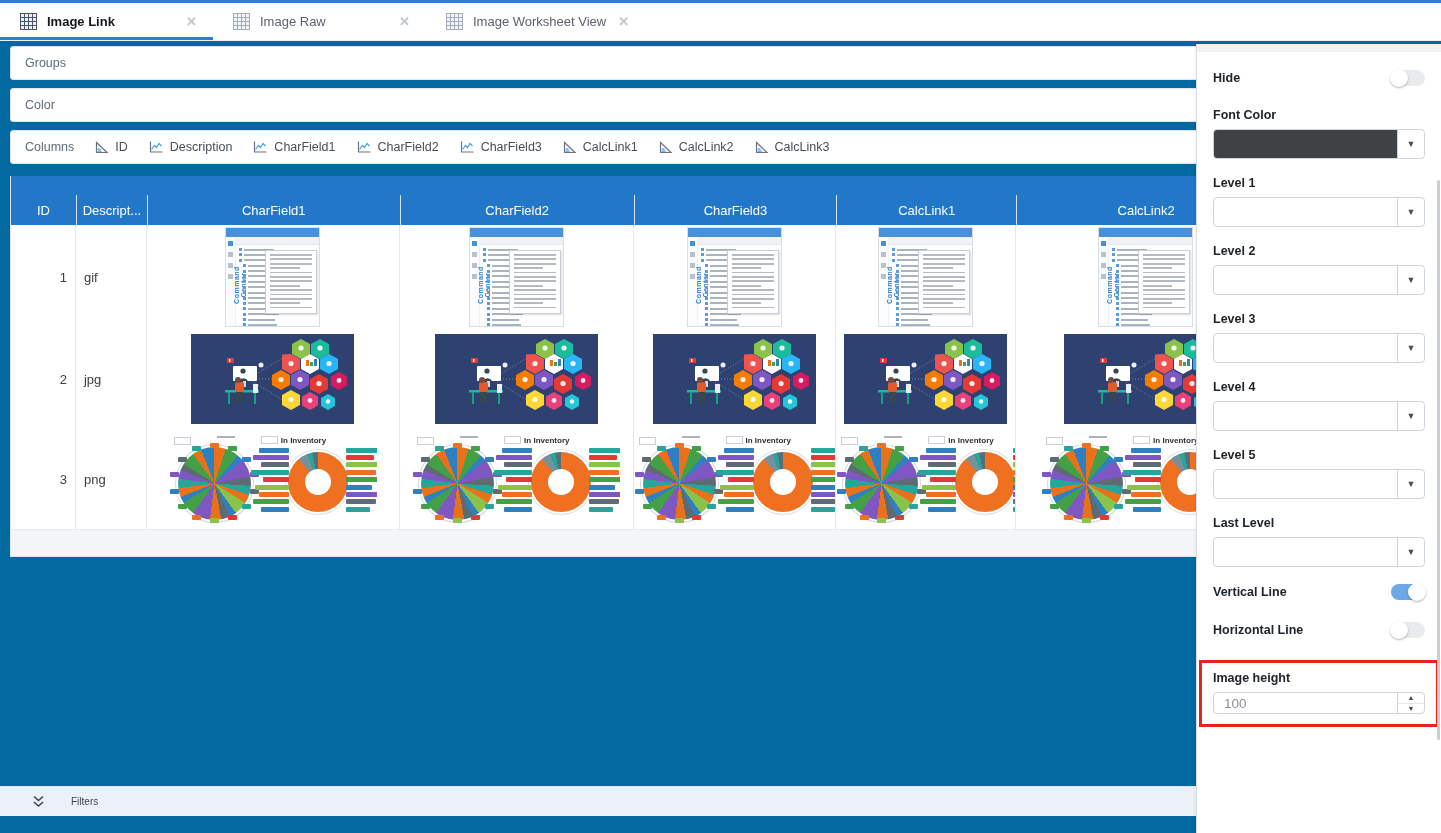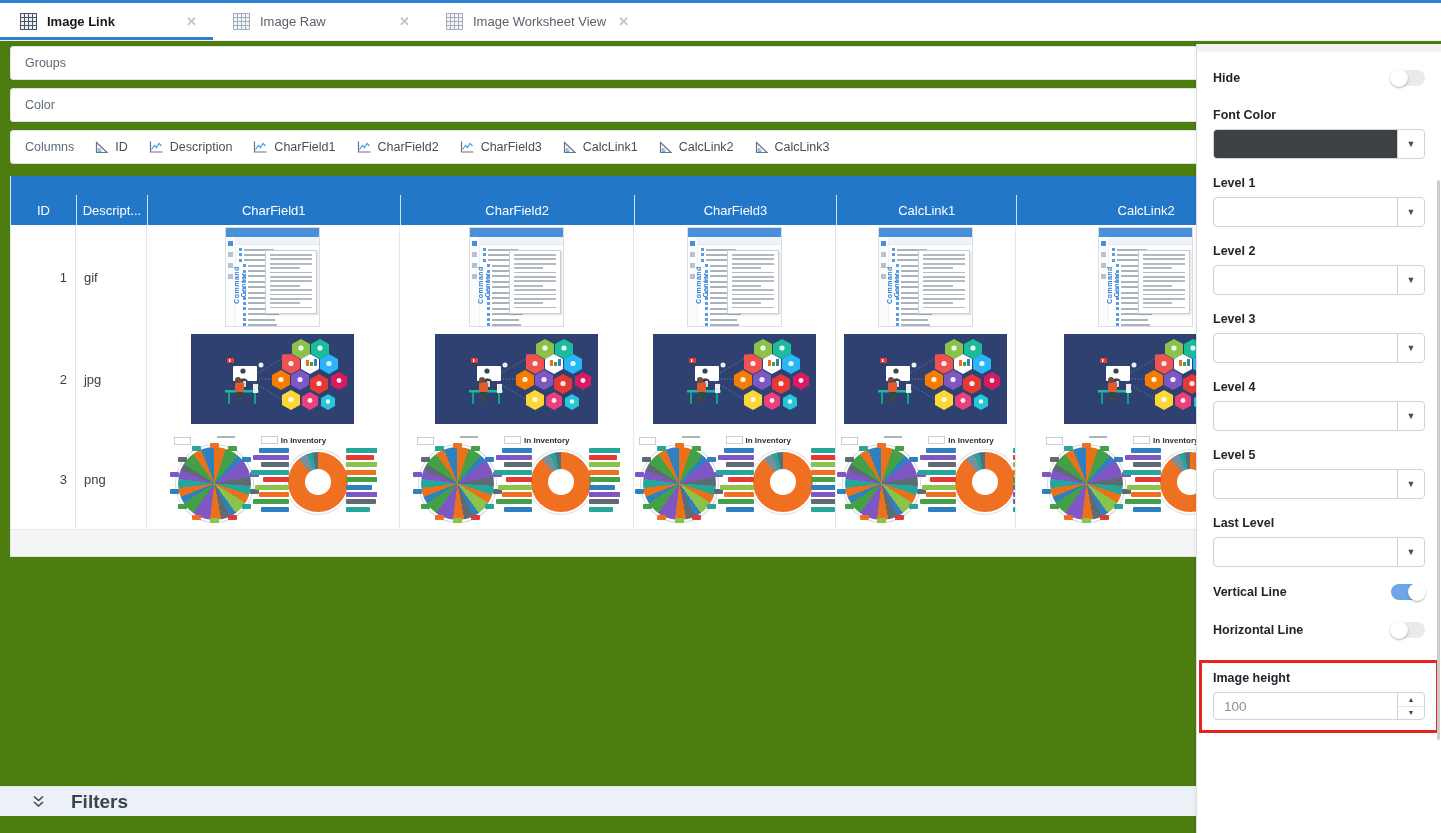--- a/index.html
+++ b/index.html
@@ -1,18 +1,18 @@
 <!DOCTYPE html>
 <html><head>
 <meta charset="utf-8">
 <style>
   * { box-sizing: border-box; margin: 0; padding: 0; }
   html,body { width:1441px; height:833px; overflow:hidden; }
   body { font-family:"Liberation Sans", sans-serif; background:#fff; position:relative; }
-  .stage { position:relative; width:1441px; height:833px; background:#4d7c0f; overflow:hidden; }
+  .stage { position:relative; width:1441px; height:833px; background:#0369a1; overflow:hidden; }
 
   
   .tabbar { position:absolute; top:0; left:0; right:0; height:40px; border-top:3px solid #2e80d2; background:#fff; display:flex; box-shadow:0 1px 0 #eceff3; }
   .tab { display:flex; align-items:center; gap:10px; padding:0 14px 0 20px; width:213px; position:relative; cursor:pointer; }
   .tab .tab-label { font-size:13px; color:#5a626c; white-space:nowrap; flex:1; }
   .tab.active .tab-label { font-weight:bold; color:#14181d; }
   .tab.active::after { content:""; position:absolute; left:0; right:0; bottom:0; height:3px; background:#2e80d2; }
   .tab .close-x { color:#c0c6cd; font-size:13px; font-weight:bold; padding:0 2px; }
   .grid-icon { width:17px; height:17px; flex:0 0 17px; border:1px solid #4b5460; background:
       linear-gradient(#4b5460 0 0) 0 3px/100% 1px no-repeat,
@@ -73,21 +73,21 @@
   .tp-donut { position:absolute; left:119px; top:21px; width:60px; height:60px; border-radius:50%;
      box-shadow:0 0 0 2px #fff, 0 0 0 3px #dde1e5;
      background:conic-gradient(from -40deg, #78909c 0 5%, #26a69a 5% 8%, #546e7a 8% 11%, #f07022 11% 100%); }
   .tp-hole { position:absolute; left:17px; top:17px; width:26px; height:26px; border-radius:50%; background:#fff; }
   .tp-title { position:absolute; left:112px; top:5px; font-size:8px; font-weight:bold; color:#2b2f33; }
   .tp-chip { position:absolute; height:5px; border-radius:1px; }
   .tp-minitext { position:absolute; left:48px; top:5px; width:18px; height:2px; background:#aab2bb; }
 
   
   .filters-bar { position:absolute; left:0; right:0; top:786px; height:30px; background:#ecf1f8; border-top:1px solid #dee6ef; display:flex; align-items:center; gap:26px; padding-left:32px; cursor:pointer; }
-  .filters-label { font-size:19px; font-weight:bold; color:#3a4552; }
+  .filters-label { font-size:10px; font-weight:normal; color:#3a4552; }
   .dbl-chev svg { display:block; }
 
   
   .panel { position:absolute; top:44px; right:0; width:245px; bottom:0; background:#fff; border-left:1px solid #d8dde3; box-shadow:-1px 0 3px rgba(0,0,0,.06); z-index:10; }
   .panel-header { height:33px; background:#1b84da; display:flex; align-items:center; justify-content:space-between; padding:0 12px 0 16px; }
   .panel-title { color:#fff; font-weight:bold; font-size:13.5px; letter-spacing:.3px; }
   .panel-arrow { width:22px; height:22px; border:2px solid rgba(230,240,250,.85); border-radius:50%; color:#eaf3fb; display:flex; align-items:center; justify-content:center; font-size:13px; cursor:pointer; }
   .panel-strip { height:8px; background:#f0f2f4; }
   .panel-body { padding:18px 16px 0; }
   .toggle-row { display:flex; align-items:center; justify-content:space-between; margin-bottom:22px; }
@@ -96,21 +96,21 @@
   .toggle .knob { position:absolute; top:-1px; left:-1px; width:18px; height:18px; border-radius:50%; background:#fff; box-shadow:0 1px 2px rgba(0,0,0,.3); }
   .toggle.on { background:#6ea7e6; }
   .toggle.on .knob { left:auto; right:-1px; }
   .field-group { margin-bottom:17px; }
   .field-group .p-label { display:block; margin-bottom:7px; }
   .combo { height:30px; border:1px solid #cfd4da; border-radius:4px; display:flex; background:#fff; cursor:pointer; }
   .combo .combo-val { flex:1; border-radius:3px 0 0 3px; }
   .combo .combo-val.swatch { background:#3f4245; }
   .combo .arrow-seg { width:27px; border-left:1px solid #cfd4da; display:flex; align-items:center; justify-content:center; color:#4a4f55; font-size:9px; }
   .redbox { border:3px solid #e8231d; margin:10px -14px 0; padding:8px 11px 10px; }
-  .num-input { height:28px; border:1px solid #cfd4da; border-radius:4px; display:flex; background:#fff; }
+  .num-input { height:22px; border:1px solid #cfd4da; border-radius:4px; display:flex; background:#fff; }
   .num-input .num-val { flex:1; display:flex; align-items:center; padding-left:10px; font-size:13.5px; color:#8b9099; }
   .spin-seg { width:27px; border-left:1px solid #cfd4da; display:flex; flex-direction:column; }
   .spin-btn { flex:1; display:flex; align-items:center; justify-content:center; font-size:7px; color:#3e444c; cursor:pointer; }
   .spin-btn.up { border-bottom:1px solid #e3e6ea; }
   .panel-sections { margin-top:26px; }
   .section-row { display:flex; align-items:center; justify-content:space-between; padding:9px 2px 9px 4px; margin-bottom:8px; cursor:pointer; }
   .section-label { font-size:13px; color:#5c646e; }
   .section-chev { font-size:15px; color:#3e444c; line-height:1; }
   .panel-scrollbar { position:absolute; right:1px; top:136px; width:3px; height:560px; background:#c8cdd4; border-radius:2px; }
 </style>

